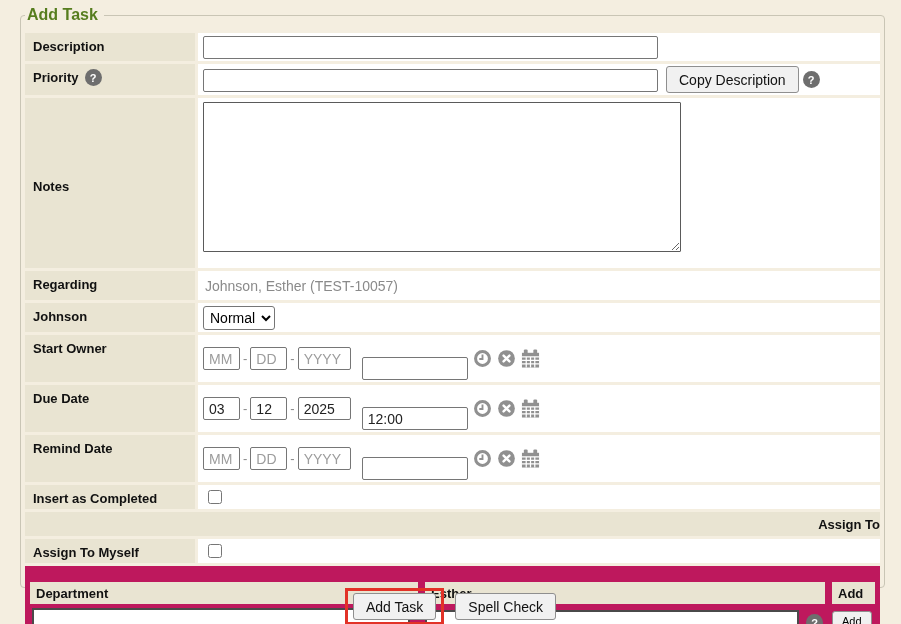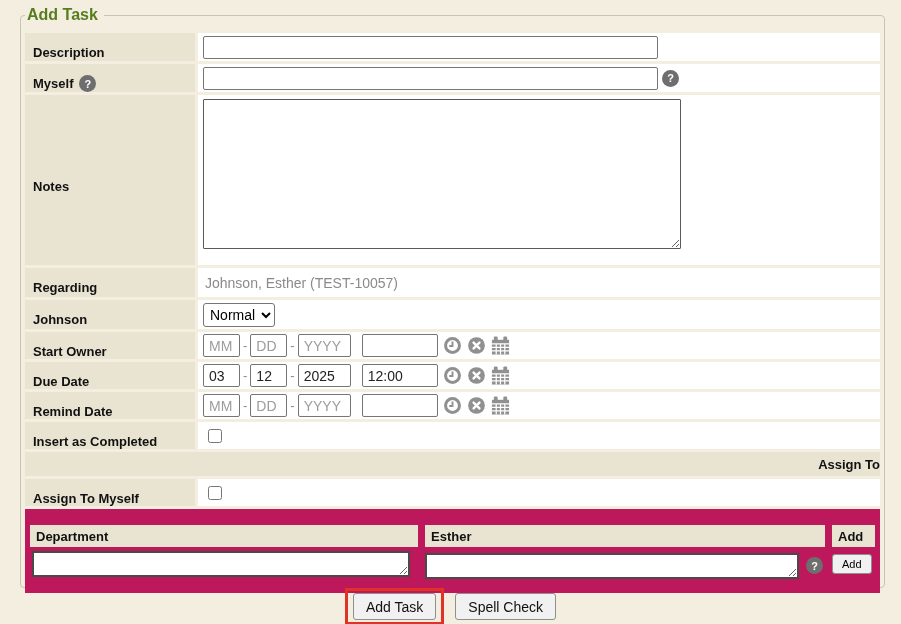--- a/index.html
+++ b/index.html
@@ -29,21 +29,21 @@
   .form-grid {
     display: grid;
     grid-template-columns: 170px 1fr;
     gap: 3px;
   }
   .row { display: contents; }
   .lbl {
     background: #e9e4d2;
     font-weight: bold;
     font-size: 13px;
-    padding: 12px 4px 0 8px;
+    padding: 6px 4px 0 8px;
     display: flex;
     align-items: flex-start;
     gap: 6px;
   }
   .val {
     background: #fff;
     padding: 2px 5px;
     display: flex;
     align-items: center;
     gap: 4px;
@@ -114,21 +114,21 @@
     height: 24px;
     font-family: "Liberation Sans", sans-serif;
     font-size: 14px;
     border: 1px solid #767676;
     border-radius: 3px;
     background: #fff;
     padding: 0 2px;
   }
   .date-in { width: 37px; }
   .yyyy-in { width: 53px; }
-  .time-in { width: 76px; margin-left: 7px; }
+  .time-in { width: 106px; margin-left: 7px; margin-top: 20px; }
   .date-sep { color: #888; font-size: 13px; margin: 0 -1px; }
   .icon-btn { display: inline-flex; align-items: center; cursor: pointer; margin-left: 1px; }
   .icon-btn:first-of-type { margin-left: 5px; }
   input[type="checkbox"] {
     width: 14px; height: 14px;
     margin-left: 5px;
     accent-color: #fff;
   }
   .assign-block {
     background: #be185d;
@@ -194,25 +194,26 @@
 
     <div class="row">
       <div class="lbl h-sm">Description</div>
       <div class="val h-sm">
         <input class="txt-input w-desc" type="text" value="" style="">
       </div>
     </div>
 
     <div class="row">
       <div class="lbl h-sm">
-        <span>Myself</span>
+        <span>Priority</span>
         <span class="help">?</span>
       </div>
       <div class="val h-sm">
         <input class="txt-input w-desc" type="text" value="" style="">
+        <button class="copy-btn">Copy Description</button>
         <span class="help">?</span>
       </div>
     </div>
 
     <div class="row">
       <div class="lbl h-notes" style="align-items:center;">Notes</div>
       <div class="val h-notes top">
         <textarea class="notes-ta" style=""></textarea>
       </div>
     </div>

